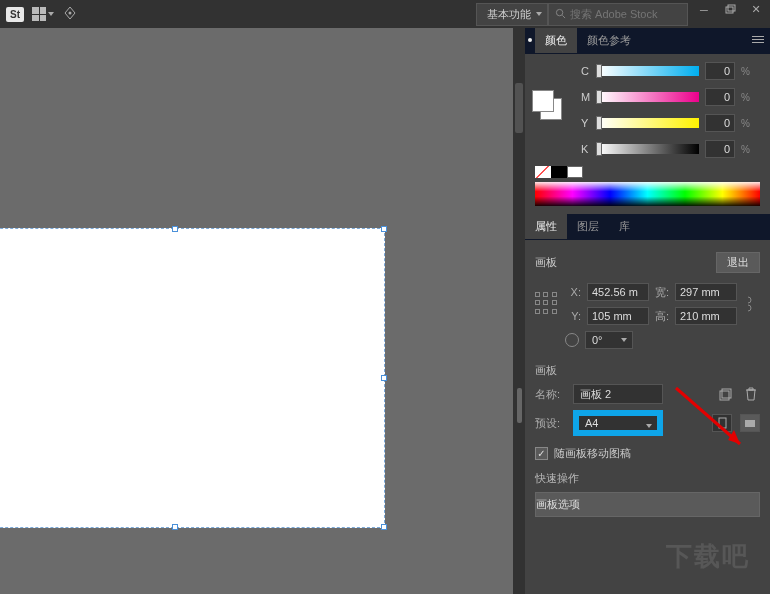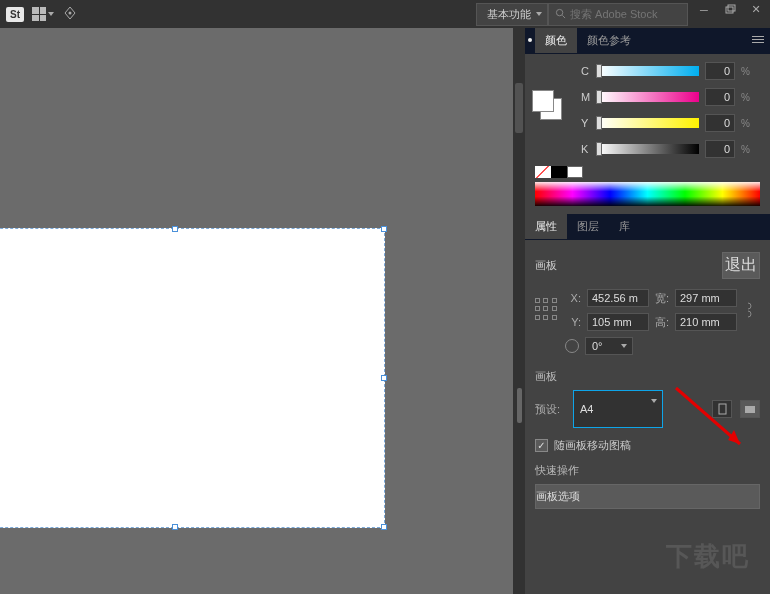--- a/index.html
+++ b/index.html
@@ -48,37 +48,37 @@
 .sw{width:16px;height:12px}
 .sw-none{background:#fff;position:relative;overflow:hidden}
 .sw-none::after{content:"";position:absolute;width:22px;height:1px;background:red;top:5px;left:-3px;transform:rotate(-45deg)}
 .sw-black{background:#000}
 .sw-white{background:#fff;border:1px solid #666}
 .spectrum{height:24px;margin-top:4px;background:linear-gradient(to right,#ff0000,#ff00ff,#0000ff,#00ffff,#00ff00,#ffff00,#ff0000);position:relative}
 .spectrum::before{content:"";position:absolute;inset:0;background:linear-gradient(to bottom,rgba(255,255,255,.9),transparent 40%,transparent 60%,rgba(0,0,0,.9))}
 .prop-panel{background:#434343;padding:8px 10px;flex:1}
 .section-header{display:flex;justify-content:space-between;align-items:center;margin:4px 0 10px}
 .section-title{color:#ccc;font-size:11px}
-.exit-btn{background:#5a5a5a;border:1px solid #666;padding:2px 2px;color:#ddd;font-size:16px;cursor:pointer}
+.exit-btn{background:#5a5a5a;border:1px solid #666;padding:2px 10px;color:#ddd;font-size:11px;cursor:pointer}
 .subsection{color:#bbb;font-size:11px;margin:8px 0 6px}
 .ref-point{width:24px;height:24px;display:grid;grid-template-columns:repeat(3,1fr);grid-template-rows:repeat(3,1fr);gap:1px;margin-right:4px}
 .ref-point div{border:1px solid #888;width:5px;height:5px}
 .field-label{color:#aaa;font-size:11px;width:14px;text-align:right}
 .field-input{width:62px;background:#323232;border:1px solid #555;padding:2px 4px;color:#ddd;font-size:11px}
 .link-icon{width:14px;height:20px;display:flex;align-items:center;justify-content:center;color:#888}
 .rotate-row{display:flex;align-items:center;gap:6px;margin-top:6px;padding-left:30px}
 .rotate-icon{width:14px;height:14px;border:1px solid #888;border-radius:50%;position:relative}
 .select-dd{background:#323232;border:1px solid #555;padding:2px 20px 2px 6px;color:#ddd;font-size:11px;position:relative;min-width:48px}
 .select-dd::after{content:"";position:absolute;right:5px;top:6px;border-left:3px solid transparent;border-right:3px solid transparent;border-top:4px solid #aaa}
 .artboard-section{margin-top:14px}
 .form-row{display:flex;align-items:center;gap:8px;margin:6px 0}
 .form-label{width:30px;color:#aaa;font-size:11px}
 .name-input{flex:1;background:#323232;border:1px solid #555;padding:3px 6px;color:#ddd;font-size:11px;max-width:90px}
 .icon-btn{width:18px;height:18px;display:flex;align-items:center;justify-content:center;color:#aaa;cursor:pointer}
-.preset-dd{background:#323232;border:1px solid #0ea5e9;padding:12px 6px;color:#ddd;font-size:11px;width:90px;position:relative}
+.preset-dd{background:#323232;border:6px solid #0ea5e9;padding:1px 6px;color:#ddd;font-size:11px;width:90px;position:relative}
 .preset-dd::after{content:"";position:absolute;right:5px;top:8px;border-left:3px solid transparent;border-right:3px solid transparent;border-top:4px solid #aaa}
 .orient-btn{width:20px;height:18px;background:#323232;border:1px solid #555;display:flex;align-items:center;justify-content:center;cursor:pointer}
 .orient-btn.active{background:#5a5a5a}
 .checkbox-row{display:flex;align-items:center;gap:6px;margin:10px 0}
 .checkbox{width:13px;height:13px;background:#5a5a5a;border:1px solid #888;display:flex;align-items:center;justify-content:center;color:#ddd;font-size:10px}
 .quick-section{margin-top:6px}
 .quick-btns{display:flex;gap:8px;margin-top:6px}
 .quick-btn{flex:1;background:#5a5a5a;border:1px solid #666;padding:4px 0;text-align:left;color:#ddd;font-size:11px;cursor:pointer}
 .arrow-annotation{position:absolute;pointer-events:none}
 .watermark{position:absolute;right:20px;bottom:20px;font-size:26px;color:rgba(200,200,200,.15);font-weight:bold;letter-spacing:2px}
@@ -248,20 +248,36 @@
         </div>
       </div>
       <div class="rotate-row">
         <div class="rotate-icon"></div>
         <div class="select-dd">0°</div>
       </div>
 
       <div class="artboard-section">
         <div class="subsection">画板</div>
         <div class="form-row">
+          <span class="form-label">名称:</span>
+          <input class="name-input" value="画板 2" style="">
+          <div style="flex:1"></div>
+          <div class="icon-btn">
+            <svg width="13" height="13" viewBox="0 0 13 13">
+                <rect x="1" y="3" width="9" height="9" fill="none" stroke="#aaa"></rect>
+                <rect x="3" y="1" width="9" height="9" fill="none" stroke="#aaa"></rect>
+              </svg>
+          </div>
+          <div class="icon-btn">
+            <svg width="12" height="14" viewBox="0 0 12 14">
+                <path d="M2 3 L10 3 L9 13 L3 13 Z M1 3 L11 3 M4 1 L8 1 L8 3 L4 3 Z" fill="none" stroke="#aaa"></path>
+              </svg>
+          </div>
+        </div>
+        <div class="form-row">
           <span class="form-label">预设:</span>
           <div class="preset-dd">A4</div>
           <div style="flex:1"></div>
           <div class="orient-btn">
             <svg width="9" height="12" viewBox="0 0 9 12">
                 <rect x="1" y="1" width="7" height="10" fill="none" stroke="#aaa"></rect>
               </svg>
           </div>
           <div class="orient-btn active">
             <svg width="12" height="9" viewBox="0 0 12 9">

